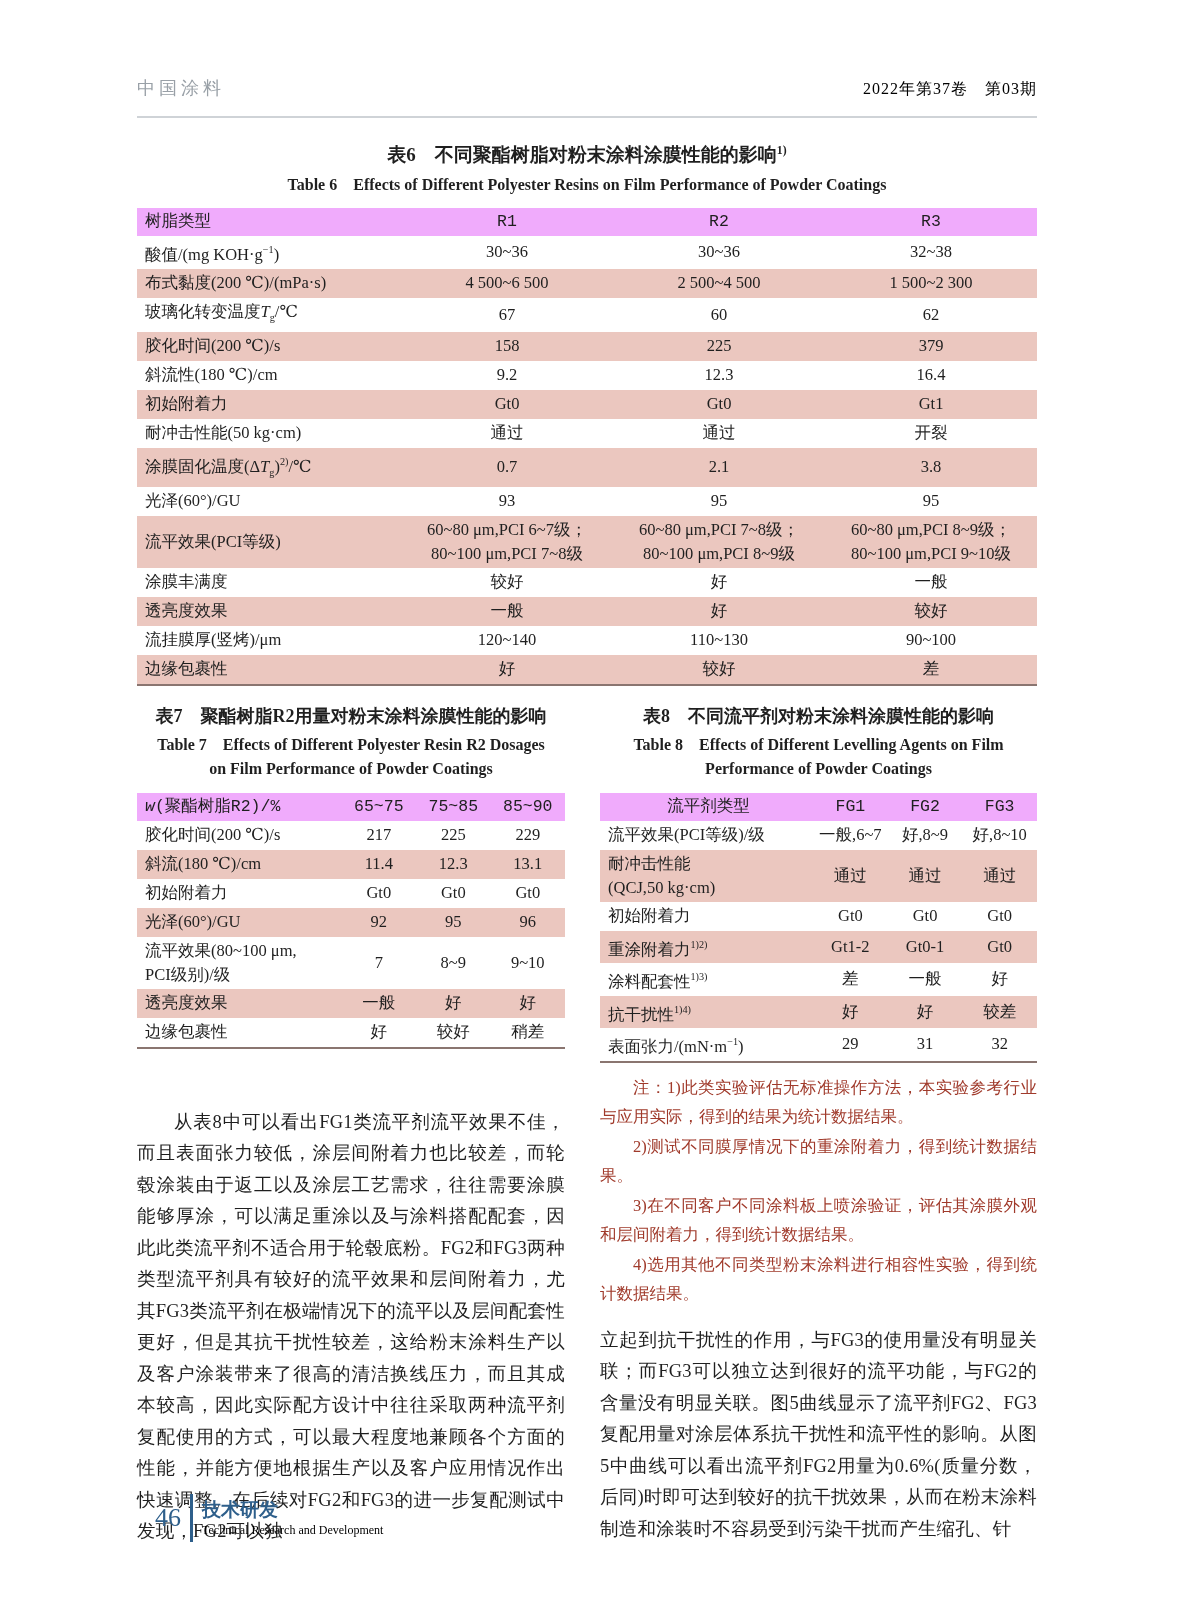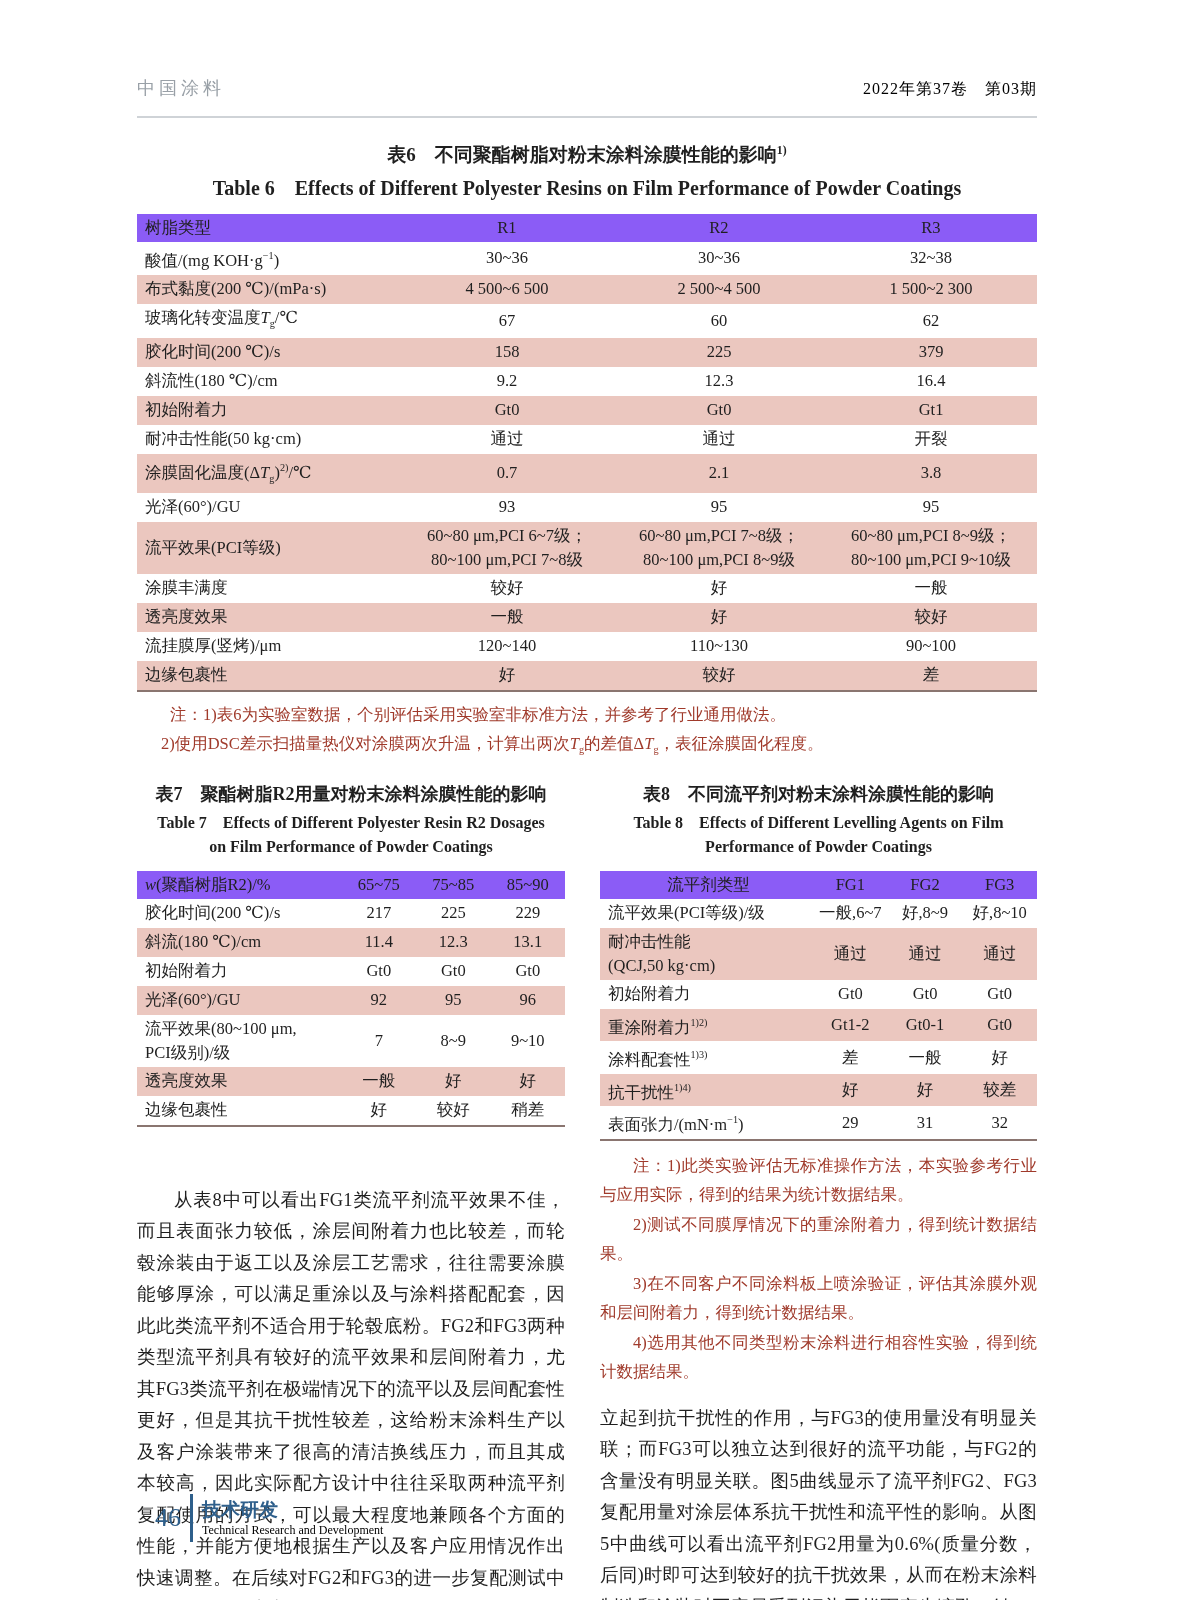--- a/index.html
+++ b/index.html
@@ -16,31 +16,31 @@
   .page-header{
     display:flex;justify-content:space-between;align-items:flex-end;
     padding-top:76px;padding-bottom:16px;
     border-bottom:2px solid #cfd3d7;
   }
   .journal-name{font-size:18px;color:#99a0a7;letter-spacing:4px;}
   .issue-info{font-size:16px;color:#000000;letter-spacing:1px;}
 
   
   .t6-title-zh{margin-top:24px;text-align:center;font-size:19px;font-weight:bold;}
-  .t6-title-en{margin-top:7px;text-align:center;font-size:20px;font-weight:bold;}
+  .t6-title-en{margin-top:7px;text-align:center;font-size:16px;font-weight:bold;}
   .sub-title-zh{text-align:center;font-size:18px;font-weight:bold;}
   .sub-title-en{margin-top:5px;text-align:center;font-size:16px;font-weight:bold;line-height:24px;}
 
   
   table{width:100%;border-collapse:collapse;table-layout:fixed;margin-top:12px;
         border-bottom:2px solid #8a7570;}
   th,td{padding:2px 4px;line-height:24px;font-size:16.5px;font-weight:normal;
         text-align:center;vertical-align:middle;}
   th:first-child,td:first-child{text-align:left;padding-left:8px;}
-  thead th{background:#8b5cf6;}
+  thead th{background:#f0abfc;font-family:Liberation Mono, monospace;}
   tbody tr:nth-child(even) td{background:#ebc7bf;}
   tbody tr td{height:25px;}
   .t6 th:first-child,.t6 td:first-child{width:28%;}
   .t7 th:first-child,.t7 td:first-child{width:45%;}
   .t8 th:first-child,.t8 td:first-child{width:46%;}
   .t8 thead th:first-child{text-align:center;}
   sup{font-size:0.62em;}
   sub{font-size:0.62em;}
 
   
@@ -176,24 +176,20 @@
           <td>90~100</td>
         </tr>
         <tr>
           <td>边缘包裹性</td>
           <td>好</td>
           <td>较好</td>
           <td>差</td>
         </tr>
       </tbody>
     </table>
-  <div class="notes t6-notes">
-      <div class="note">注：1)表6为实验室数据，个别评估采用实验室非标准方法，并参考了行业通用做法。</div>
-      <div class="note">2)使用DSC差示扫描量热仪对涂膜两次升温，计算出两次<i>T</i><sub>g</sub>的差值Δ<i>T</i><sub>g</sub>，表征涂膜固化程度。</div>
-    </div>
 
   <div class="two-col">
 
     <div class="col-left">
       <div class="sub-title-zh">表7　聚酯树脂R2用量对粉末涂料涂膜性能的影响</div>
       <div class="sub-title-en">Table 7　Effects of Different Polyester Resin R2 Dosages<br>on Film Performance of Powder Coatings</div>
       <table class="t7">
           <thead>
             <tr>
               <th><i>w</i>(聚酯树脂R2)/%</th>

